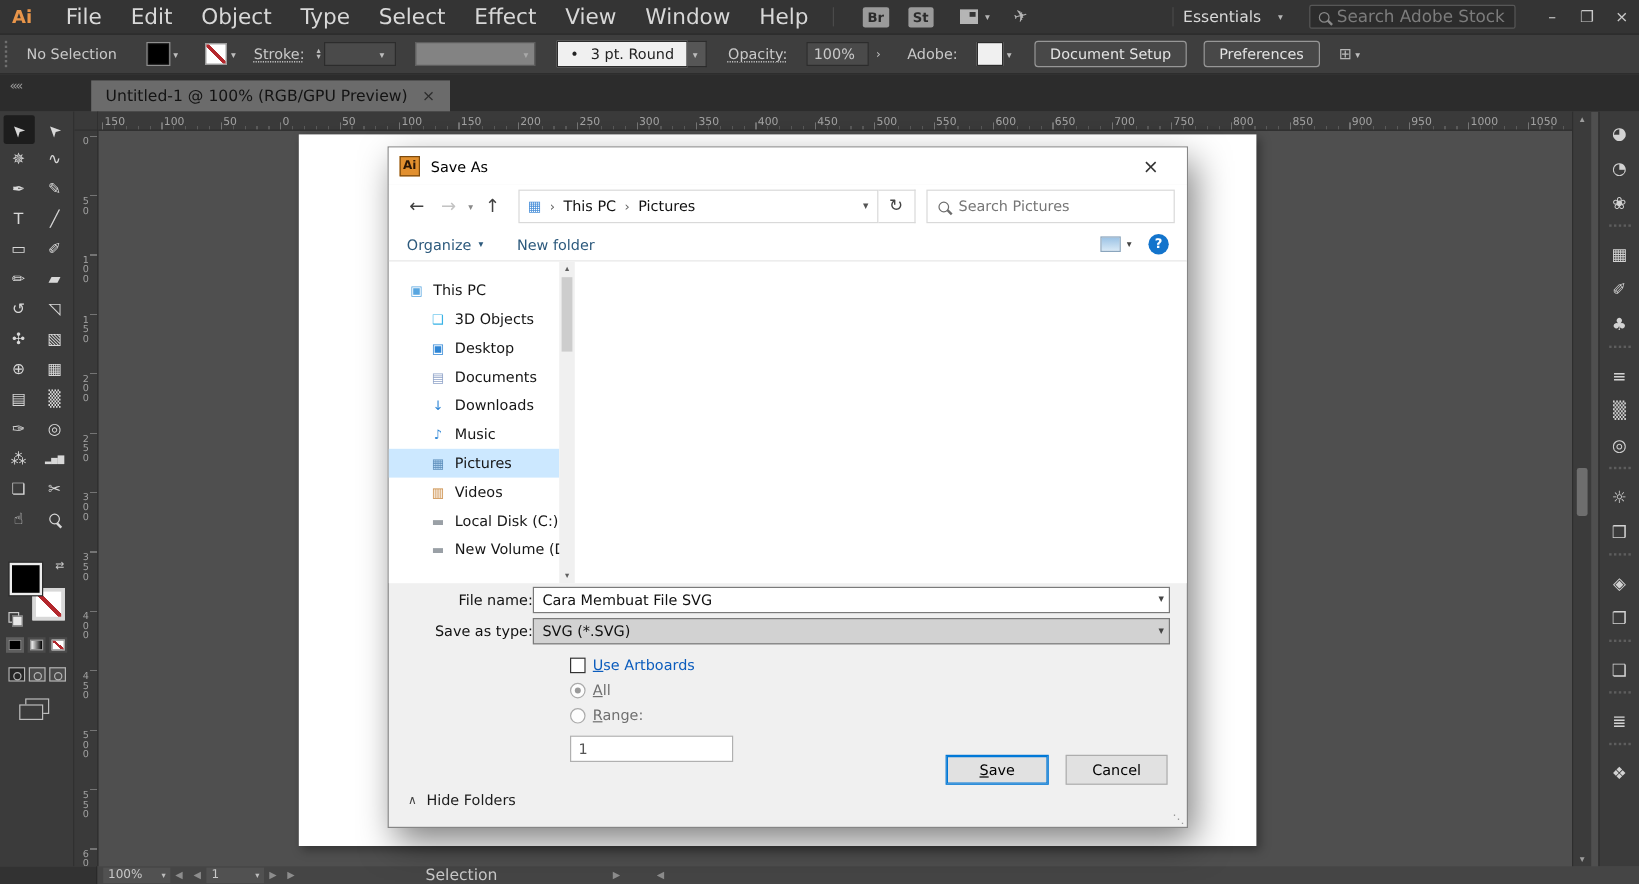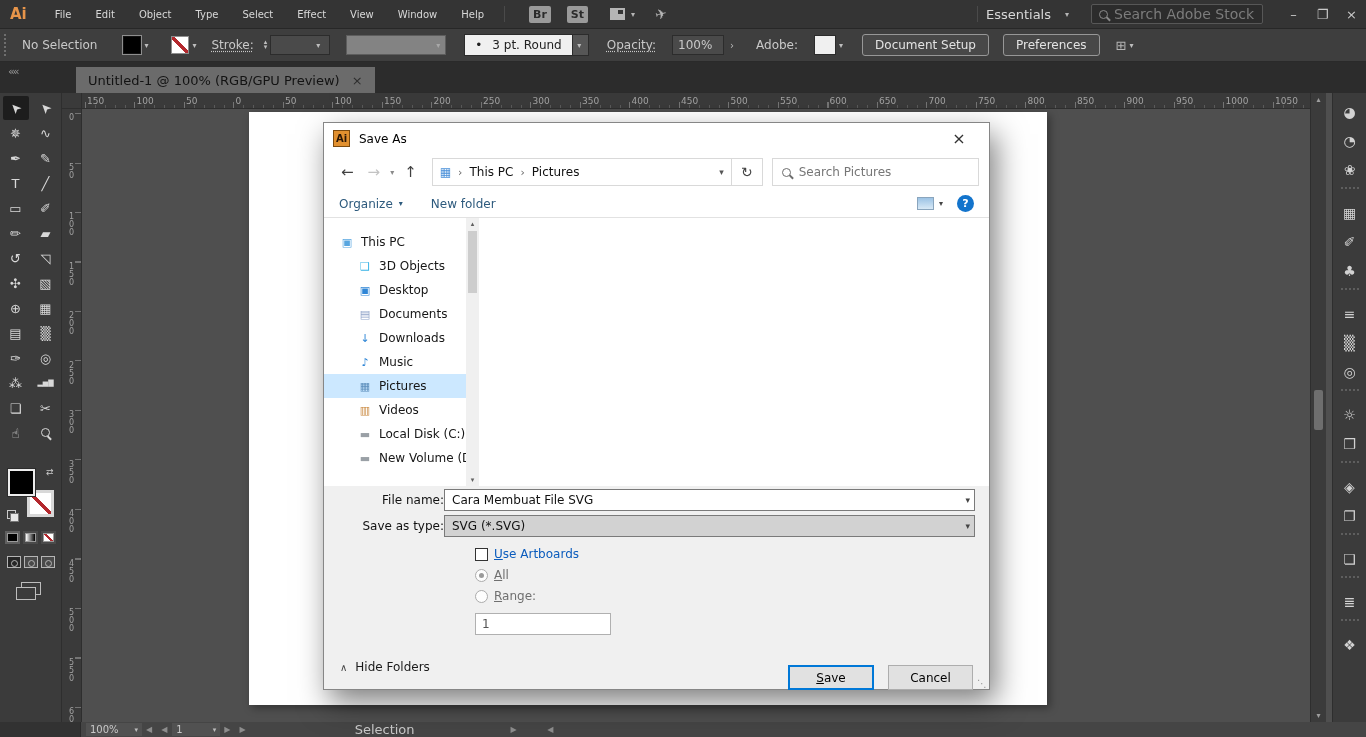--- a/index.html
+++ b/index.html
@@ -2,21 +2,21 @@
 <html><head>
 <meta charset="utf-8">
 <style>
   * { box-sizing: border-box; margin: 0; padding: 0; }
   html,body { width:1366px; height:737px; overflow:hidden; }
   body { font-family:"DejaVu Sans","Liberation Sans",sans-serif; font-size:12px; background:#4f4f4f; position:relative; color:#d6d6d6; }
 
   
   #menubar { position:absolute; left:0; top:0; width:1366px; height:29px; background:#343434; border-bottom:1px solid #272727; display:flex; align-items:center; }
   .ai-logo { color:#e8954a; font-weight:bold; font-size:15px; margin:0 16px 0 10px; }
-  .menu-item { padding:0 12px; font-size:10px; color:#d8d8d8; height:29px; display:flex; align-items:center; }
+  .menu-item { padding:0 12px; font-size:18px; color:#d8d8d8; height:29px; display:flex; align-items:center; }
   .mb-sep { width:1px; height:16px; background:#4a4a4a; margin:0 8px; }
   .mini-btn { background:#9a9a9a; color:#2b2b2b; font-weight:bold; font-size:11px; padding:2px 4px; border-radius:2px; margin-left:16px; }
   .layout-ic { width:15px; height:12px; border:1px solid #b5b5b5; margin-left:22px; position:relative; background:#b5b5b5; }
   .layout-ic::after { content:""; position:absolute; right:1px; top:1px; width:5px; height:4px; background:#343434; }
   .sm-chev { font-size:8px; color:#b5b5b5; margin:0 6px; }
   .rocket { margin-left:14px; color:#b5b5b5; font-size:14px; transform:rotate(-14deg); }
   .spacer { flex:1; }
   .workspace { font-size:13px; color:#d8d8d8; display:flex; align-items:center; gap:8px; margin-right:16px; }
   .stock-search { width:172px; height:20px; background:#2c2c2c; border:1px solid #575757; border-radius:2px; display:flex; align-items:center; gap:6px; padding:0 7px; margin-right:16px; }
   .stock-search input { background:transparent; border:none; outline:none; color:#8a8a8a; font-size:14px; width:100%; font-family:inherit; }
@@ -172,21 +172,21 @@
   .chk { width:13px; height:13px; border:1px solid #333; background:#fff; flex:none; }
   .acc { display:inline-block; }
   .acc::first-letter { text-decoration:underline; }
   .ua-label { color:#0b5cbd; }
   .radio { width:13px; height:13px; border:1px solid #ababab; border-radius:50%; background:#fdfdfd; position:relative; flex:none; }
   .radio.on::after { content:""; position:absolute; inset:3px; border-radius:50%; background:#9a9a9a; }
   .opt-label { color:#6f6f6f; }
   .range-input { margin-top:3px; width:136px; height:22px; border:1px solid #b0b0b0; background:#fff; padding:0 6px; font-size:12px; color:#555; font-family:inherit; outline:none; }
   .hidefolders { position:absolute; left:16px; top:537px; display:flex; align-items:center; gap:8px; color:#1b1b1b; }
   .hf-chev { color:#444; font-size:10px; }
-  .d-btn { position:absolute; top:542px; height:25px; background:#e1e1e1; display:flex; align-items:center; justify-content:center; font-size:12px; color:#000; }
+  .d-btn { position:absolute; top:506px; height:25px; background:#e1e1e1; display:flex; align-items:center; justify-content:center; font-size:12px; color:#000; }
   .btn-save { left:464px; width:86px; border:1px solid #0078d7; box-shadow:inset 0 0 0 1px #0078d7; }
   .btn-cancel { left:564px; width:85px; border:1px solid #adadad; }
   .d-grip { position:absolute; right:2px; bottom:0; color:#999; font-size:10px; }
 </style>
 </head>
 <body>
 
 <div id="menubar">
   <span class="ai-logo">Ai</span>
   <div style="display:flex">

